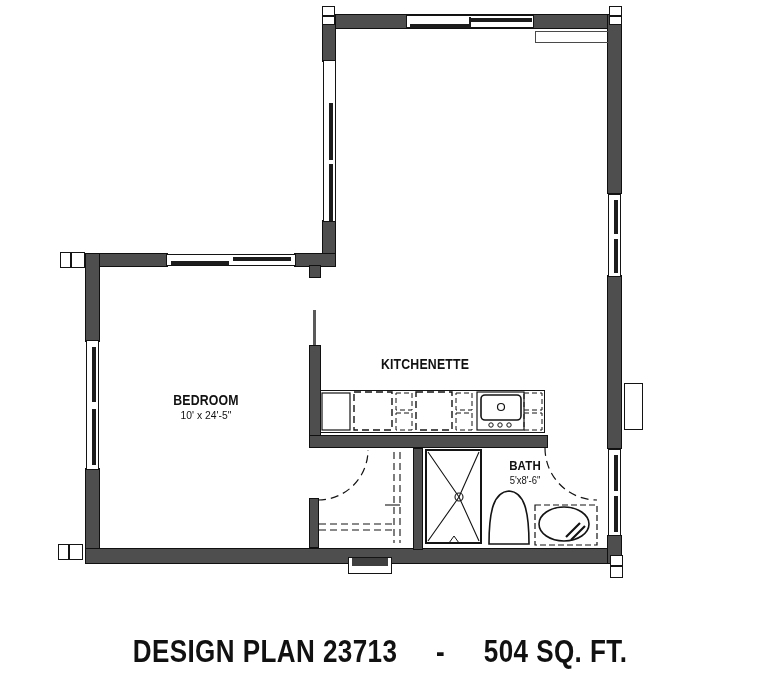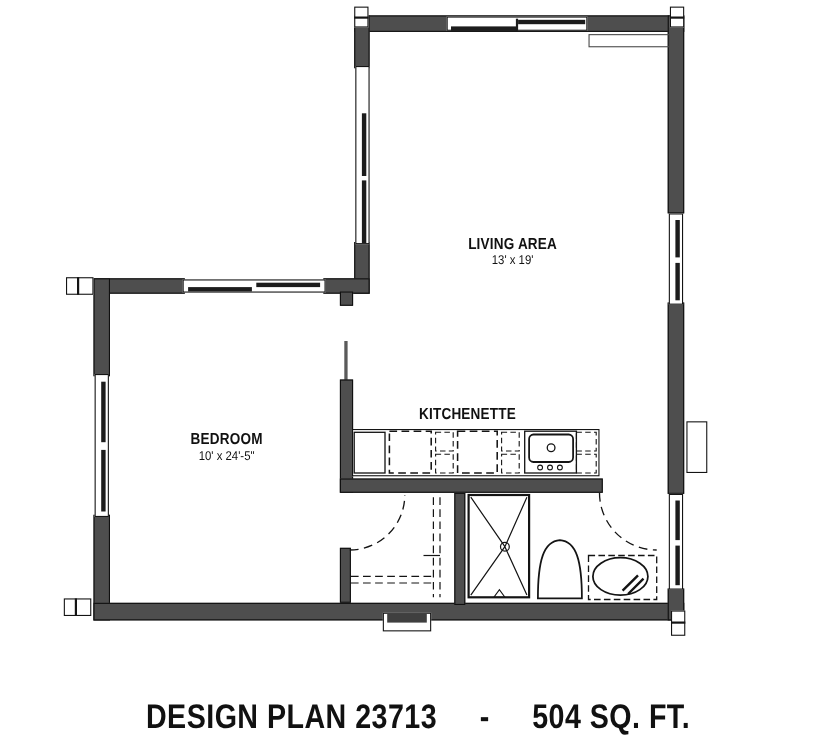--- a/index.html
+++ b/index.html
@@ -149,30 +149,30 @@
       <path d="M400,452 V543" stroke-dasharray="7 4"></path>
       <path d="M319,524 H392" stroke-dasharray="7 4"></path>
       <path d="M319,530 H392" stroke-dasharray="7 4"></path>
       <path d="M385,505 H400"></path>
     </g>
 
     <path d="M318,500 A50,50 0 0 0 368,450" fill="none" stroke="#141414" stroke-width="1.2" stroke-dasharray="8 5"></path>
     <path d="M545,448 A52,52 0 0 0 597,500" fill="none" stroke="#141414" stroke-width="1.2" stroke-dasharray="8 5"></path>
   </svg>
 
-  <div class="room-label lbl-living" style="left:396px; top:214px; width:140px;">
-    <div class="name">LIVING AREA</div>
-    <div class="dims">13' x 19'</div>
-  </div>
   <div class="room-label lbl-bedroom" style="left:136px; top:392px; width:140px;">
     <div class="name">BEDROOM</div>
     <div class="dims">10' x 24'-5"</div>
   </div>
-  <div class="room-label lbl-kitch" style="left:355px; top:369px; width:140px;">
+  <div class="room-label lbl-kitch" style="left:355px; top:356px; width:140px;">
     <div class="name">KITCHENETTE</div>
+  </div>
+  <div class="room-label lbl-bath" style="left:465px; top:458px; width:120px;">
+    <div class="name">BATH</div>
+    <div class="dims">5'x8'-6"</div>
   </div>
 
   <div class="footer">
     <span>DESIGN PLAN 23713</span>
     <span>-</span>
     <span>504 SQ. FT.</span>
   </div>
 
 </div>
 

